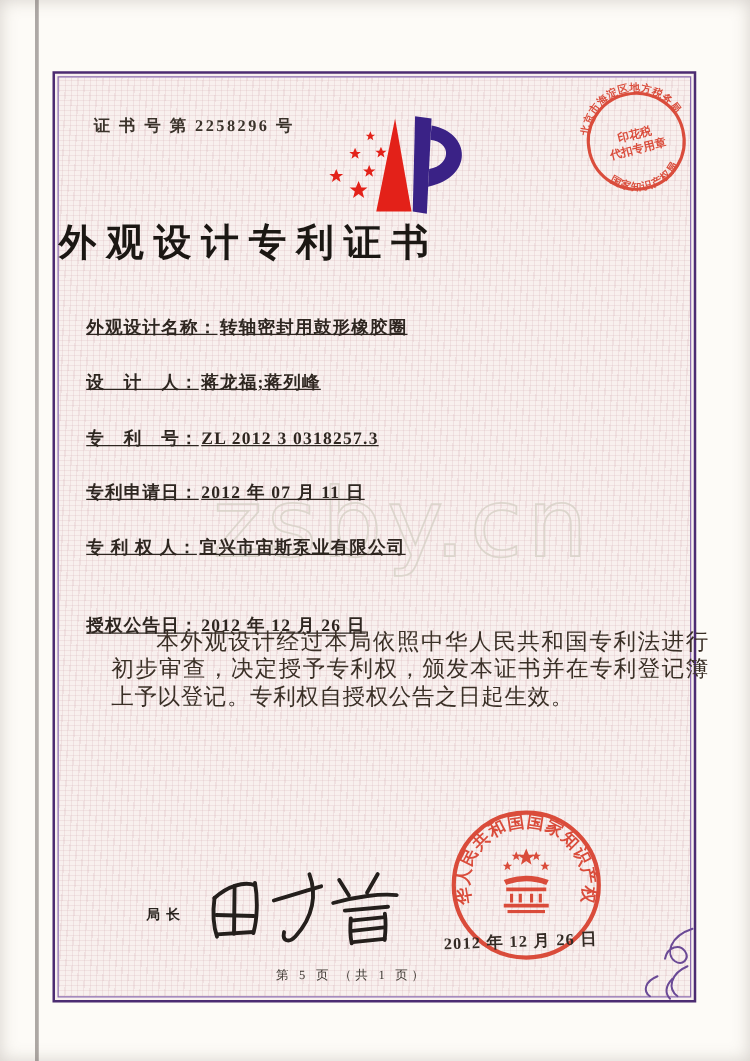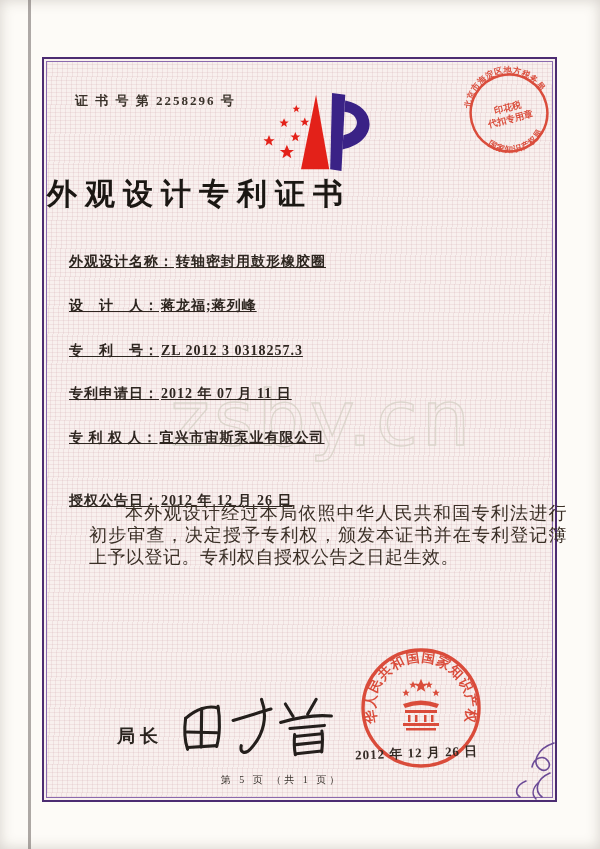--- a/index.html
+++ b/index.html
@@ -41,21 +41,21 @@
   .watermark{position:absolute;left:123px;top:315px;opacity:.85;pointer-events:none;}
   .fields{position:absolute;left:22px;top:191px;right:20px;}
   .field-row{position:absolute;left:0;font-size:14px;font-weight:600;color:#2e2620;letter-spacing:1px;white-space:nowrap;text-decoration:underline;}
   .f-label{margin-right:2px;}
   .paras{
     position:absolute;left:18px;top:440px;width:478px;
     font-size:18px;line-height:22px;color:#3a2f26;text-align:justify;margin-left:24px;
   }
   .paras p{margin:0;text-indent:2em;letter-spacing:.5px;}
   .sign-row{position:absolute;left:70px;top:628px;}
-  .director{font-size:18px;font-weight:700;letter-spacing:5px;color:#2a241f;vertical-align:top;position:relative;top:34px;}
+  .director{font-size:11px;font-weight:700;letter-spacing:5px;color:#2a241f;vertical-align:top;position:relative;top:34px;}
   .signature{vertical-align:top;margin-left:6px;transform:rotate(-2deg);}
   .sr-name{position:absolute;width:1px;height:1px;overflow:hidden;clip:rect(0 0 0 0);}
   .authority-seal{position:absolute;left:312px;top:584px;opacity:.93;}
   .seal-date{
     position:absolute;left:308px;top:682px;width:140px;font-size:13px;font-weight:700;
     color:#332a24;letter-spacing:1px;transform:rotate(-2deg);white-space:nowrap;
   }
   .footer{
     position:absolute;left:0;right:0;top:711px;text-align:center;font-size:10px;
     color:#3a342e;letter-spacing:3px;transform:translateX(-18px);

